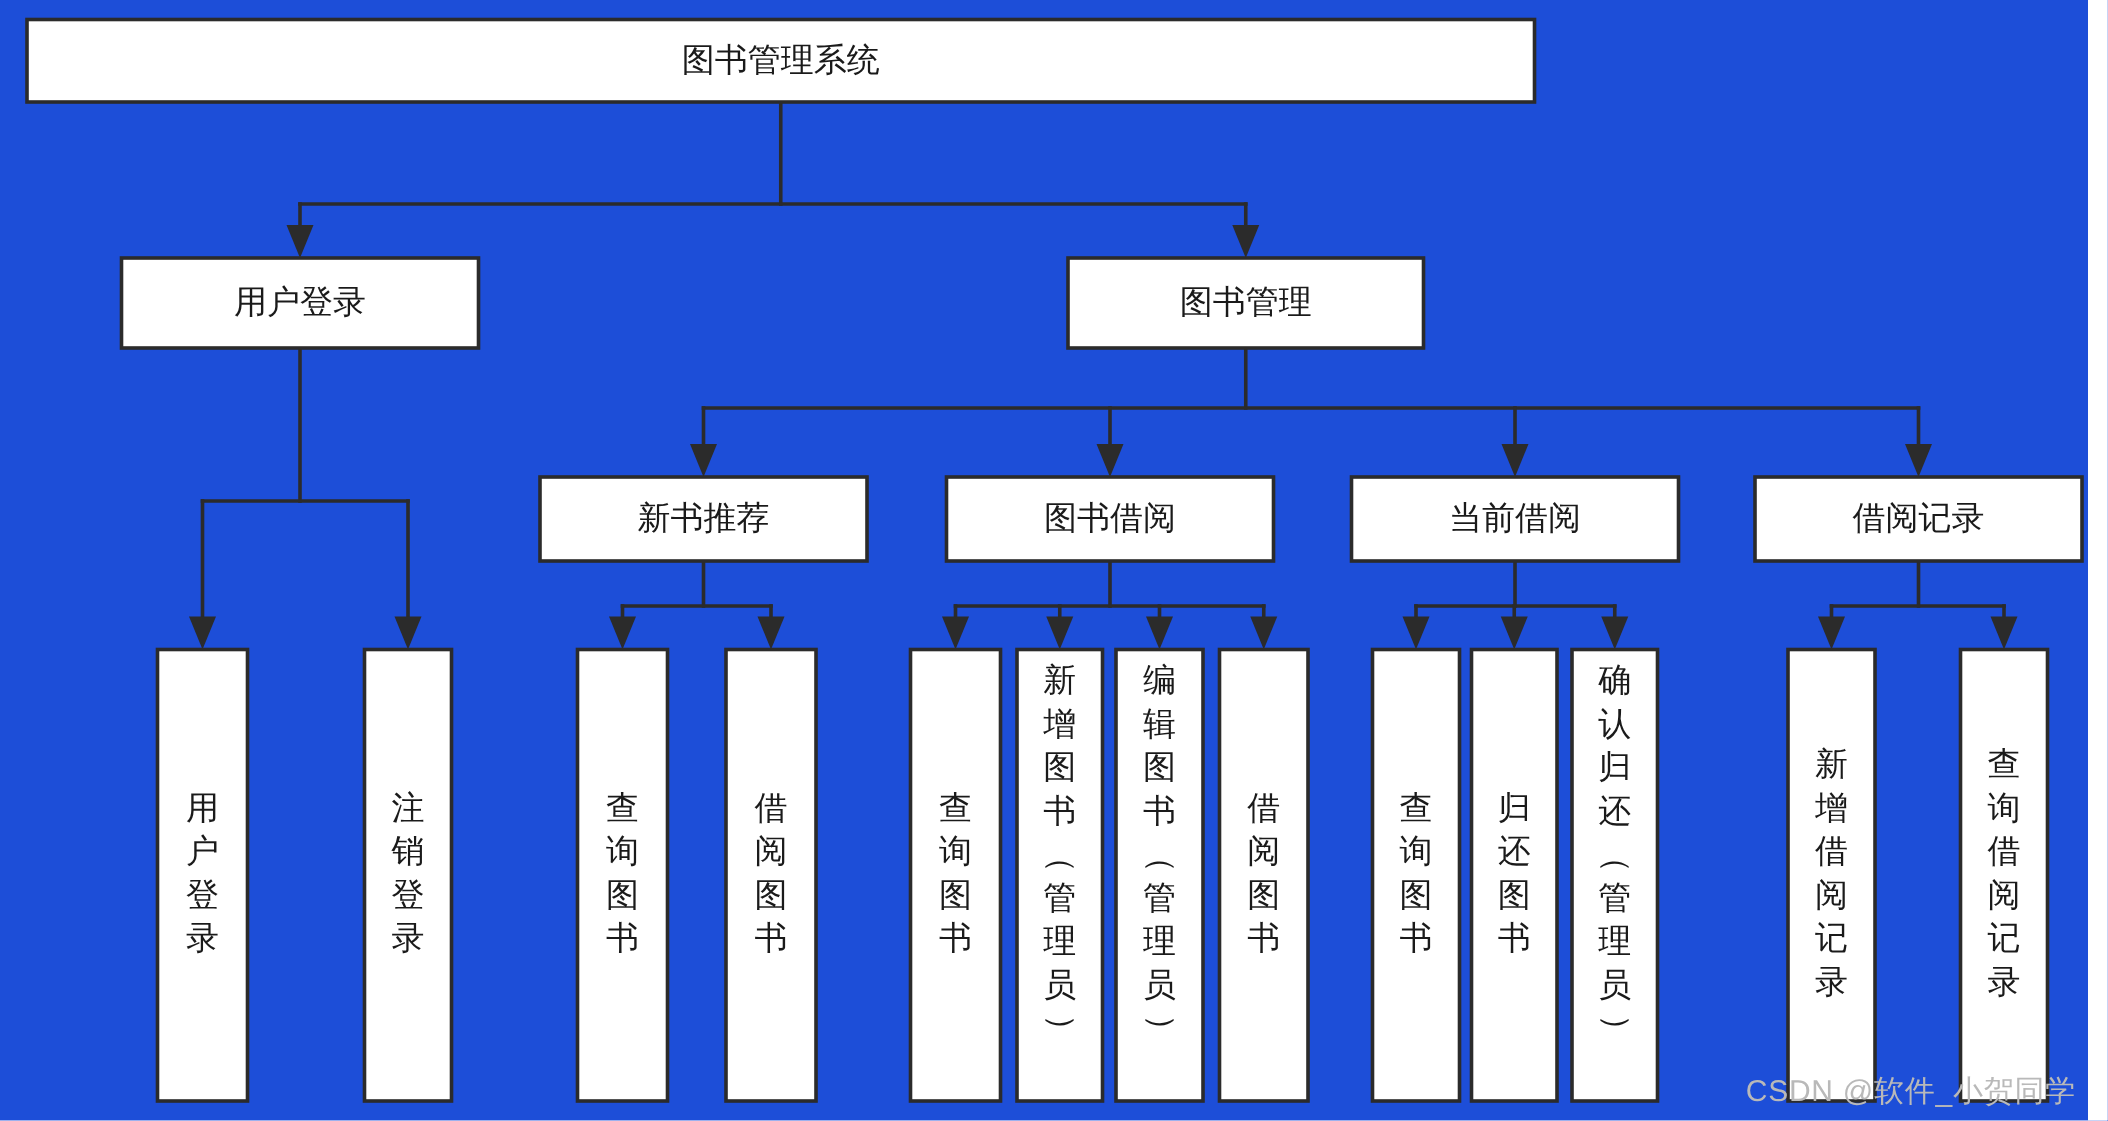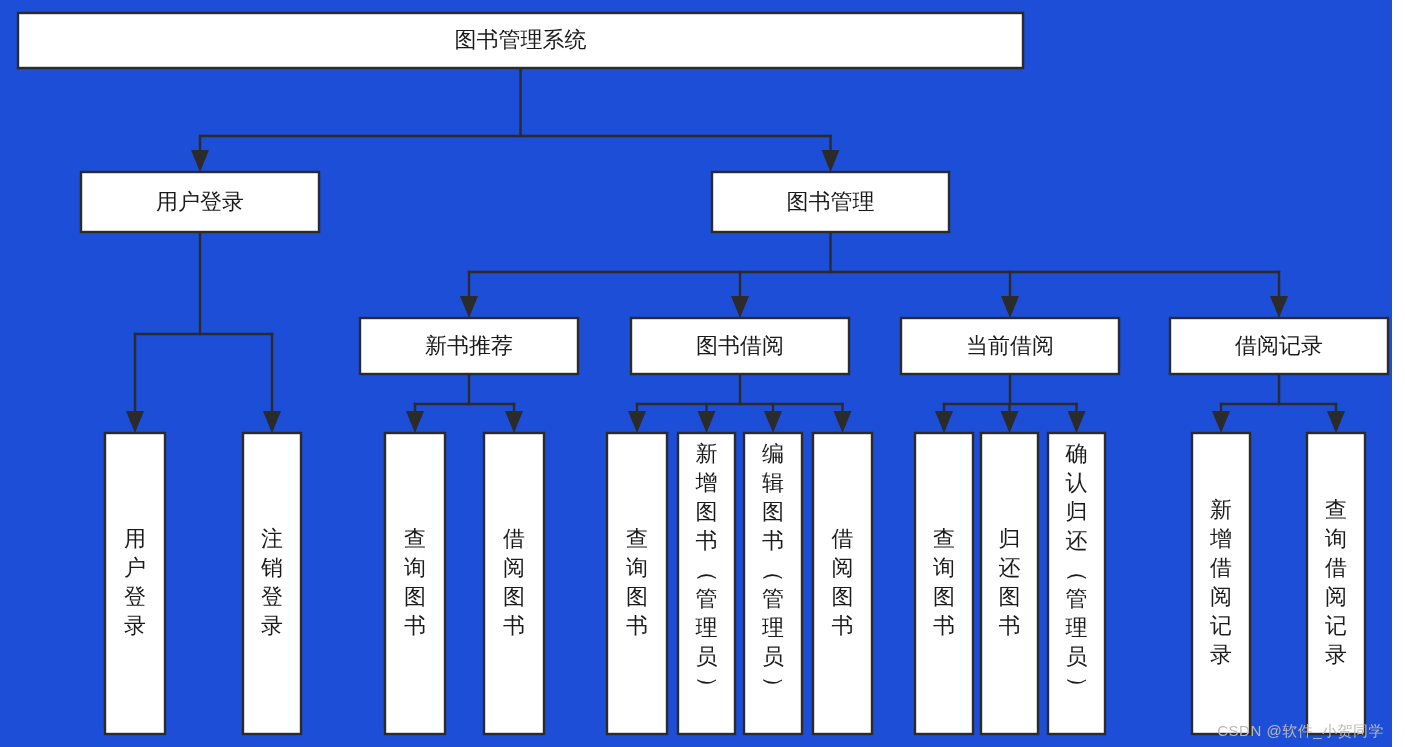--- a/index.html
+++ b/index.html
@@ -50,21 +50,21 @@
   }
   .arrow-head {
     fill: #2b2b2b;
     stroke: none;
   }
   .watermark {
     position: absolute;
     right: 8px;
     bottom: 6px;
     font-family: "Liberation Sans", "DejaVu Sans", sans-serif;
-    font-size: 15px;
+    font-size: 20px;
     color: #b9b9b9;
     white-space: nowrap;
     letter-spacing: 0.5px;
     pointer-events: none;
   }
 </style>
 </head>
 <body>
 
 <div id="diagram-root">

